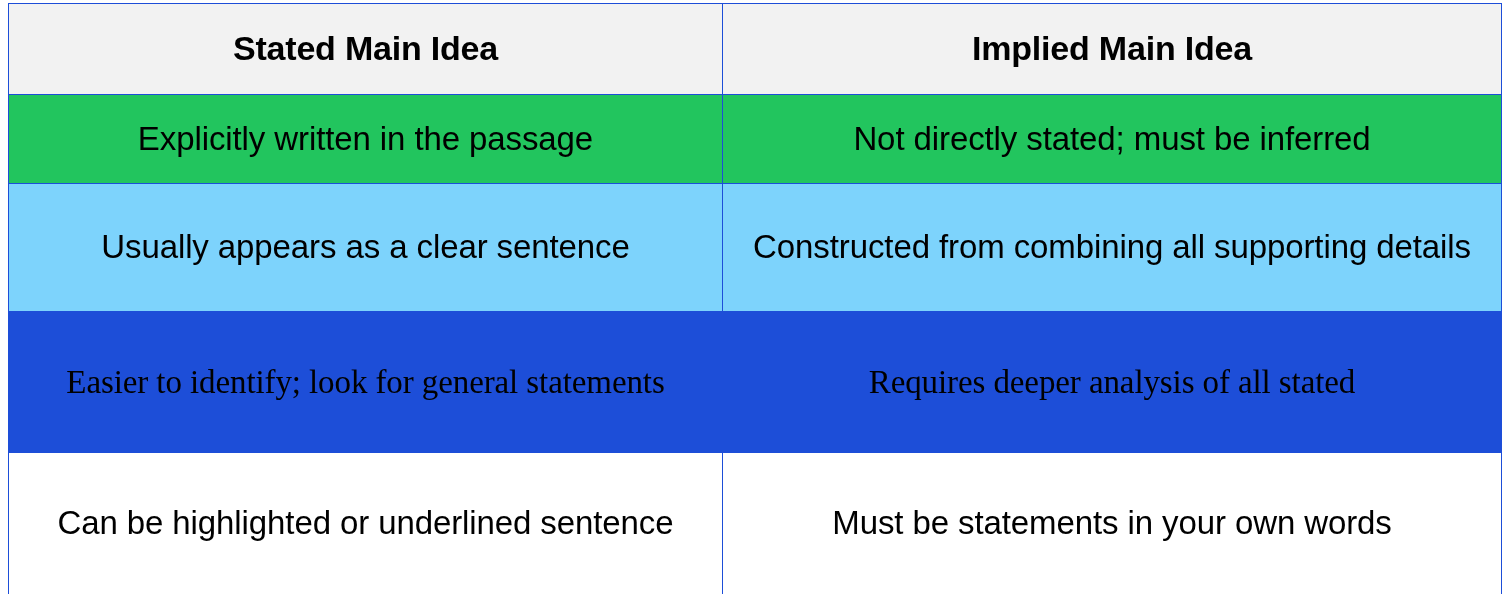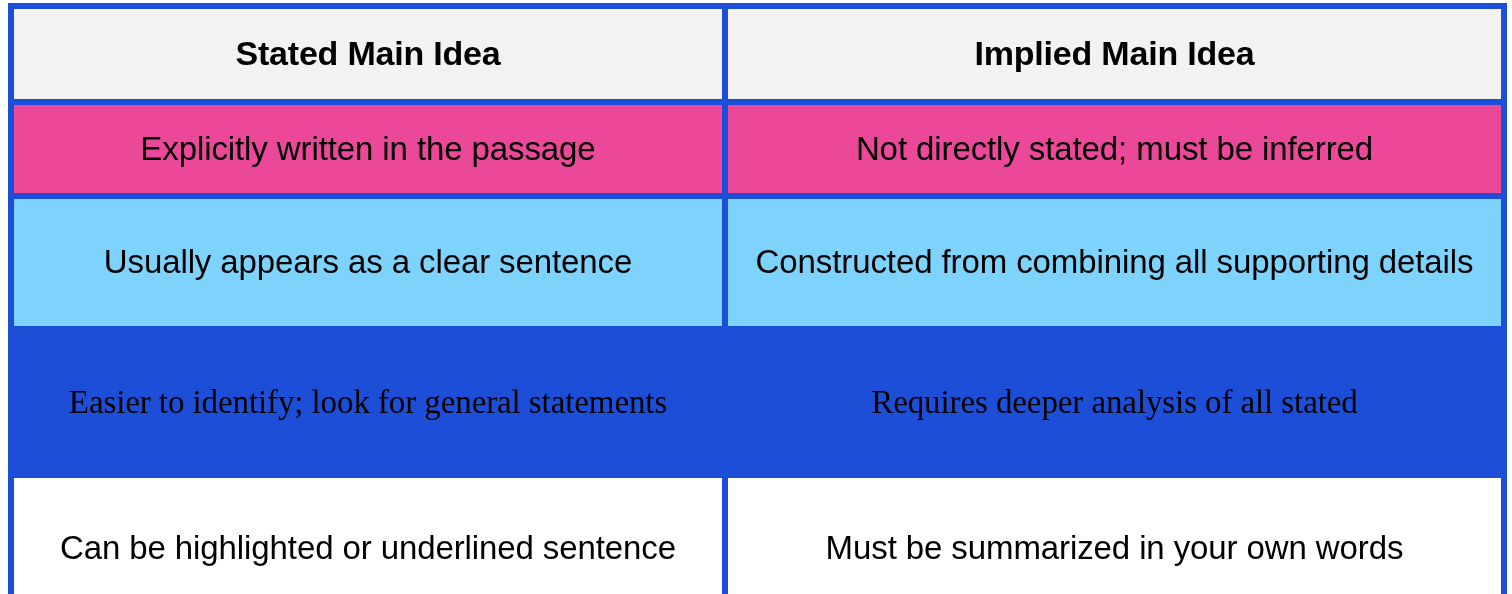--- a/index.html
+++ b/index.html
@@ -31,21 +31,21 @@
     border-collapse: collapse;
     table-layout: fixed;
     background: #ffffff;
   }
 
   .comparison-table col.col-left  { width: 714px; }
   .comparison-table col.col-right { width: 779px; }
 
   .comparison-table th,
   .comparison-table td {
-    border: 6px solid #1d4ed8;
+    border: 1px solid #1d4ed8;
     text-align: center;
     vertical-align: middle;
     padding: 4px 14px;
     line-height: 1.34;
     word-wrap: break-word;
   }
 
   
   .comparison-table thead th {
     height: 82px;
@@ -56,21 +56,21 @@
     letter-spacing: -0.2px;
   }
 
   
   .comparison-table tbody td {
     font-size: 33px;
     font-weight: normal;
     letter-spacing: -0.1px;
   }
 
-  .row-1 td { height: 80px;  background: #ec4899; }
+  .row-1 td { height: 80px;  background: #22c55e; }
   .row-2 td { height: 119px; background: #7dd3fc; }
   .row-3 td { height: 132px; background: #1d4ed8; font-family: Liberation Serif, serif; }
   .row-4 td { height: 133px; background: #ffffff; }
 
   .cell-text {
     display: block;
   }
 </style>
 </head>
 <body>
@@ -121,20 +121,20 @@
         <td>
           <span class="cell-text">Requires deeper analysis of all stated</span>
         </td>
       </tr>
 
       <tr class="row-4">
         <td>
           <span class="cell-text">Can be highlighted or underlined sentence</span>
         </td>
         <td>
-          <span class="cell-text">Must be summarized in your own words</span>
+          <span class="cell-text">Must be statements in your own words</span>
         </td>
       </tr>
 
     </tbody>
   </table>
 
 </div>
 
 </body></html>

